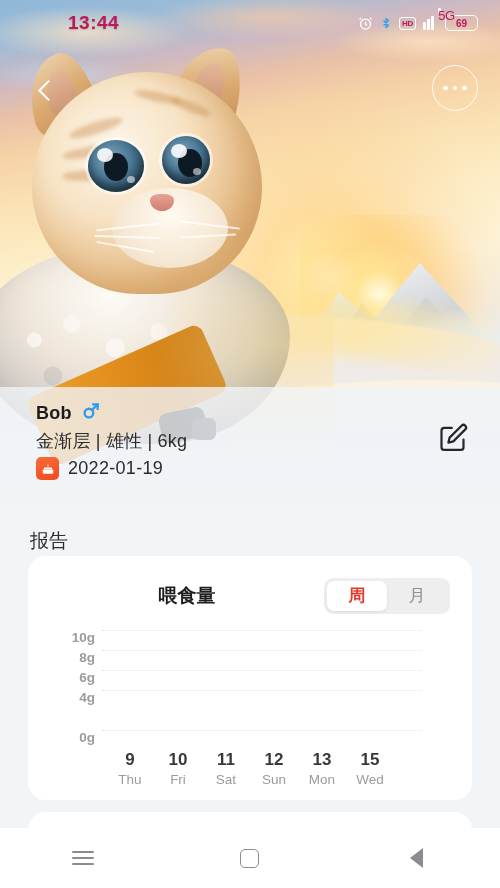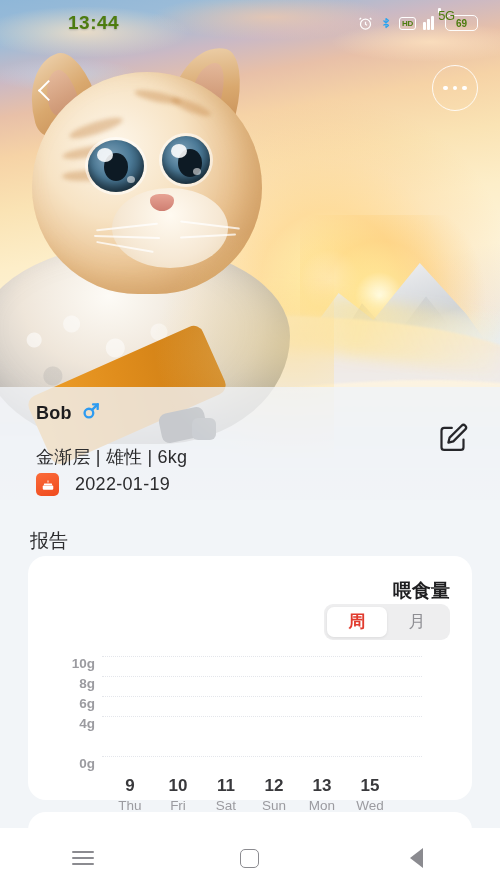--- a/index.html
+++ b/index.html
@@ -157,21 +157,21 @@
   .tag { position:absolute; left:176px; top:352px; width:46px; height:30px; background:#23272b; border-radius:8px; transform:rotate(-12deg); }
   .tag2 { position:absolute; left:208px; top:360px; width:24px; height:22px; background:#3a3f45; border-radius:6px; }
   .catglow {
     position:absolute; left:150px; top:150px; width:200px; height:250px;
     background:radial-gradient(ellipse at 80% 55%, rgba(255,225,150,0.55) 0%, rgba(255,225,150,0) 62%);
   }
 
   
   .statusbar {
     position:absolute; top:0; left:0; width:500px; height:46px;
-    display:flex; align-items:center; z-index:40; color:#4d7c0f;
+    display:flex; align-items:center; z-index:40; color:#be185d;
   }
   .sb-time { margin-left:68px; font-size:19px; font-weight:600; letter-spacing:.5px; text-shadow:0 1px 2px rgba(0,0,0,.18); }
   .sb-right { margin-left:auto; margin-right:22px; display:flex; align-items:center; gap:7px; }
   .sb-icon { display:flex; align-items:center; }
   .hd-badge {
     border:1.4px solid #fff; border-radius:3px; padding:0 2px;
     font-size:8px; font-weight:700; line-height:11px; letter-spacing:-.2px;
   }
   .sig { display:flex; align-items:flex-end; gap:1.5px; height:14px; position:relative; }
   .sig span { width:2.6px; background:#fff; border-radius:1px; }
@@ -202,42 +202,42 @@
 
   
   .petinfo {
     position:absolute; left:0; top:387px; width:500px; height:113px; z-index:30;
     background:rgba(240,242,246,0.80);
     padding:14px 22px 0 36px;
   }
   .pet-name-row { display:flex; align-items:center; gap:9px; }
   .pet-name { font-size:18px; font-weight:700; color:#1c1c1e; letter-spacing:.3px; }
   .male-icon { display:block; }
-  .pet-meta { margin-top:20px; font-size:18px; color:#2b2b2d; letter-spacing:.2px; }
-  .pet-bday { margin-top:4px; display:flex; align-items:center; gap:16px; }
+  .pet-meta { margin-top:4px; font-size:18px; color:#2b2b2d; letter-spacing:.2px; }
+  .pet-bday { margin-top:4px; display:flex; align-items:center; gap:9px; }
   .cake-icon {
     width:23px; height:23px; border-radius:5px;
     background:linear-gradient(160deg,#fb6b3a,#ef4a1d);
     display:flex; align-items:center; justify-content:center;
   }
   .bday-date { font-size:18px; color:#2b2b2d; letter-spacing:.3px; }
   .edit-btn {
     position:absolute; right:26px; top:30px; width:44px; height:44px;
     display:flex; align-items:center; justify-content:center; cursor:pointer;
   }
 
   
   .report { position:absolute; left:0; top:500px; width:500px; bottom:0; background:#f2f5f8; }
   .report-title { margin:28px 0 0 30px; font-size:19px; color:#2d2d2f; font-weight:500; }
   .card {
     position:absolute; left:28px; width:444px; background:#fff; border-radius:18px;
   }
   .card-chart { top:56px; height:244px; }
   .card-next { top:312px; height:90px; }
-  .card-head { display:flex; align-items:center; padding:22px 22px 0 22px;flex-direction:column; }
+  .card-head { display:flex; align-items:center; padding:22px 22px 0 22px; }
   .card-title { margin-left:auto; font-size:19px; font-weight:700; color:#1e1e20; }
   .seg {
     margin-left:auto; display:flex; background:#eeeeef; border-radius:9px; padding:3px; width:126px;
   }
   .seg-btn {
     flex:1; text-align:center; font-size:17px; line-height:30px; border-radius:7px;
     color:#8e8e93; cursor:pointer; font-weight:500;
   }
   .seg-btn.active { background:#fff; color:#e13b2e; font-weight:600; box-shadow:0 1px 3px rgba(0,0,0,.08); }
 

